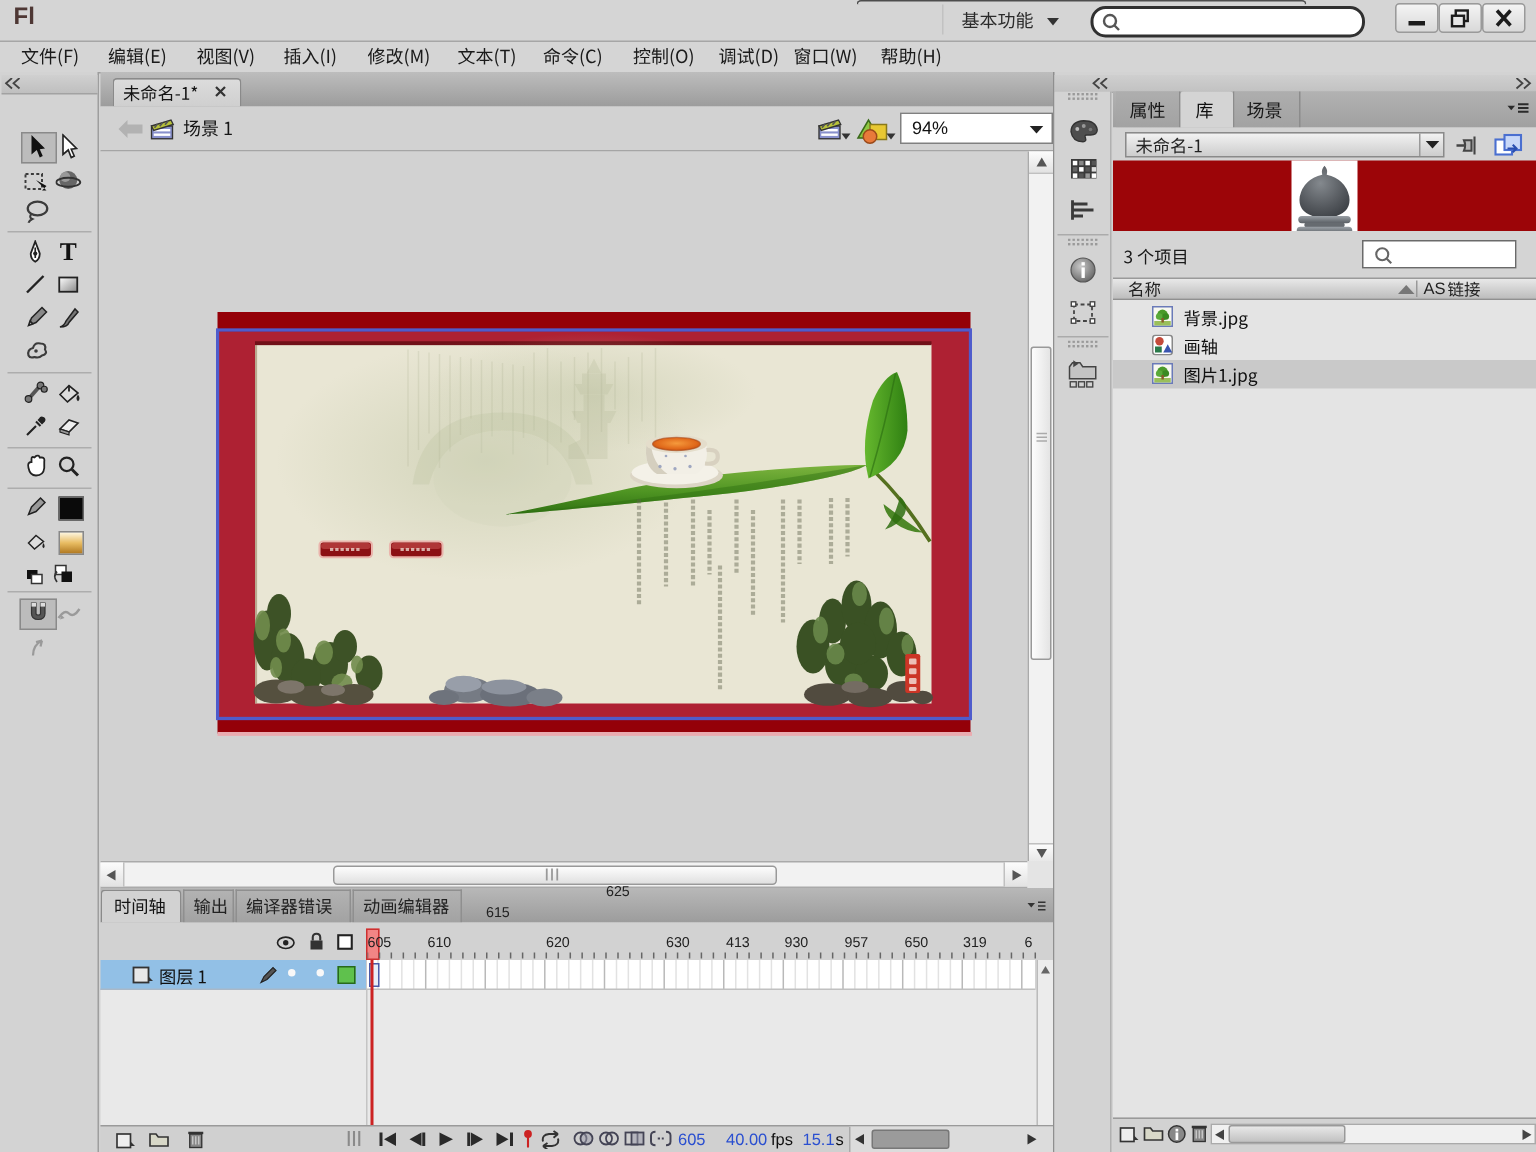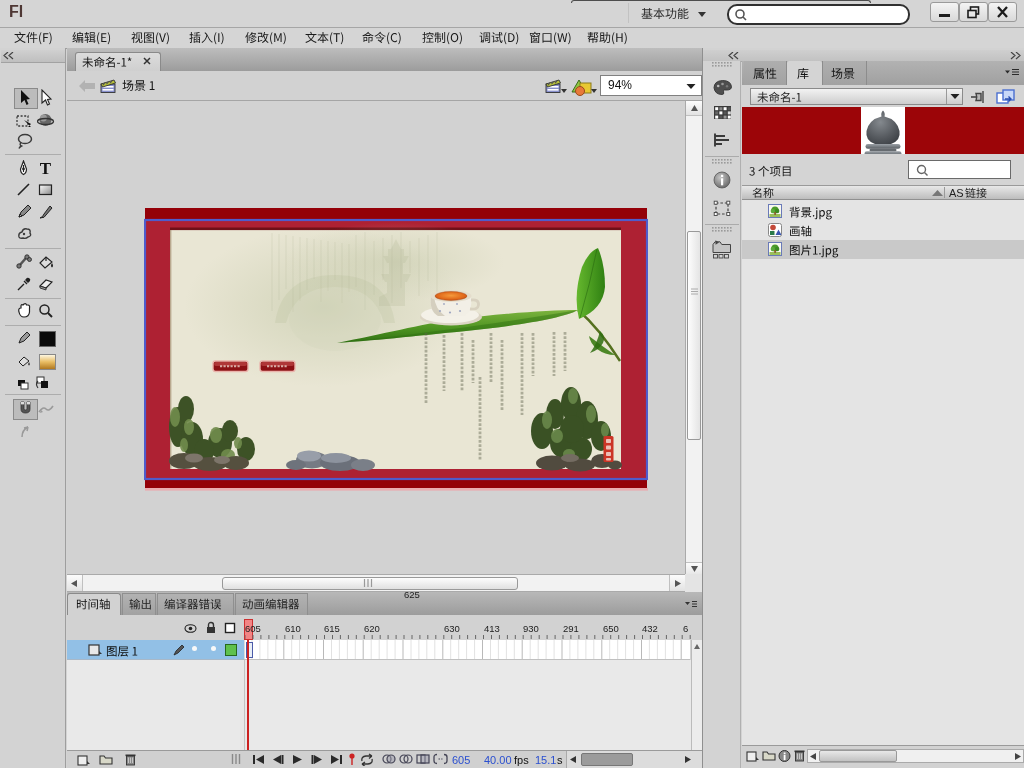--- a/index.html
+++ b/index.html
@@ -564,29 +564,29 @@
     <rect x="2" y="6" width="8" height="6" fill="#333"></rect>
     <path d="M3.5 6 V4 Q3.5 1.5 6 1.5 Q8.5 1.5 8.5 4 V6" fill="none" stroke="#333" stroke-width="1.4"></path>
   </svg>
 <svg style="position:absolute;left:224px;top:622px" width="12" height="12" viewBox="0 0 12 12">
     <rect x="1.5" y="1.5" width="9" height="9" fill="#fff" stroke="#222" stroke-width="1.4"></rect>
   </svg>
 <div style="position:absolute;left:244px;top:619px;width:9px;height:21px;background:#f28585;border:1.2px solid #cc3030;box-sizing:border-box"></div>
 <div class="abs" style="left:0;top:0">
     <div class="abs" style="left:245px;top:623px;font:9.5px 'Liberation Sans';color:#222">605</div>
     <div class="abs" style="left:285px;top:623px;font:9.5px 'Liberation Sans';color:#222">610</div>
-    <div class="abs" style="left:324px;top:623px;font:9.5px 'Liberation Sans';color:#222">615</div>
+    <div class="abs" style="left:324px;top:603px;font:9.5px 'Liberation Sans';color:#222">615</div>
     <div class="abs" style="left:364px;top:623px;font:9.5px 'Liberation Sans';color:#222">620</div>
     <div class="abs" style="left:404px;top:589px;font:9.5px 'Liberation Sans';color:#222">625</div>
     <div class="abs" style="left:444px;top:623px;font:9.5px 'Liberation Sans';color:#222">630</div>
     <div class="abs" style="left:484px;top:623px;font:9.5px 'Liberation Sans';color:#222">413</div>
     <div class="abs" style="left:523px;top:623px;font:9.5px 'Liberation Sans';color:#222">930</div>
-    <div class="abs" style="left:563px;top:623px;font:9.5px 'Liberation Sans';color:#222">291</div>
+    <div class="abs" style="left:563px;top:623px;font:9.5px 'Liberation Sans';color:#222">957</div>
     <div class="abs" style="left:603px;top:623px;font:9.5px 'Liberation Sans';color:#222">650</div>
-    <div class="abs" style="left:642px;top:623px;font:9.5px 'Liberation Sans';color:#222">432</div>
+    <div class="abs" style="left:642px;top:623px;font:9.5px 'Liberation Sans';color:#222">319</div>
     <div class="abs" style="left:683px;top:623px;font:9.5px 'Liberation Sans';color:#222">6</div>
   </div>
 <svg style="position:absolute;left:245px;top:634px" width="446" height="6" viewBox="0 0 446 6">
     <g stroke="#666" stroke-width="1">
       <line x1="0.0" y1="1" x2="0.0" y2="5"></line>
       <line x1="8.0" y1="1" x2="8.0" y2="5"></line>
       <line x1="15.9" y1="1" x2="15.9" y2="5"></line>
       <line x1="23.9" y1="1" x2="23.9" y2="5"></line>
       <line x1="31.8" y1="1" x2="31.8" y2="5"></line>
       <line x1="39.8" y1="1" x2="39.8" y2="5"></line>

